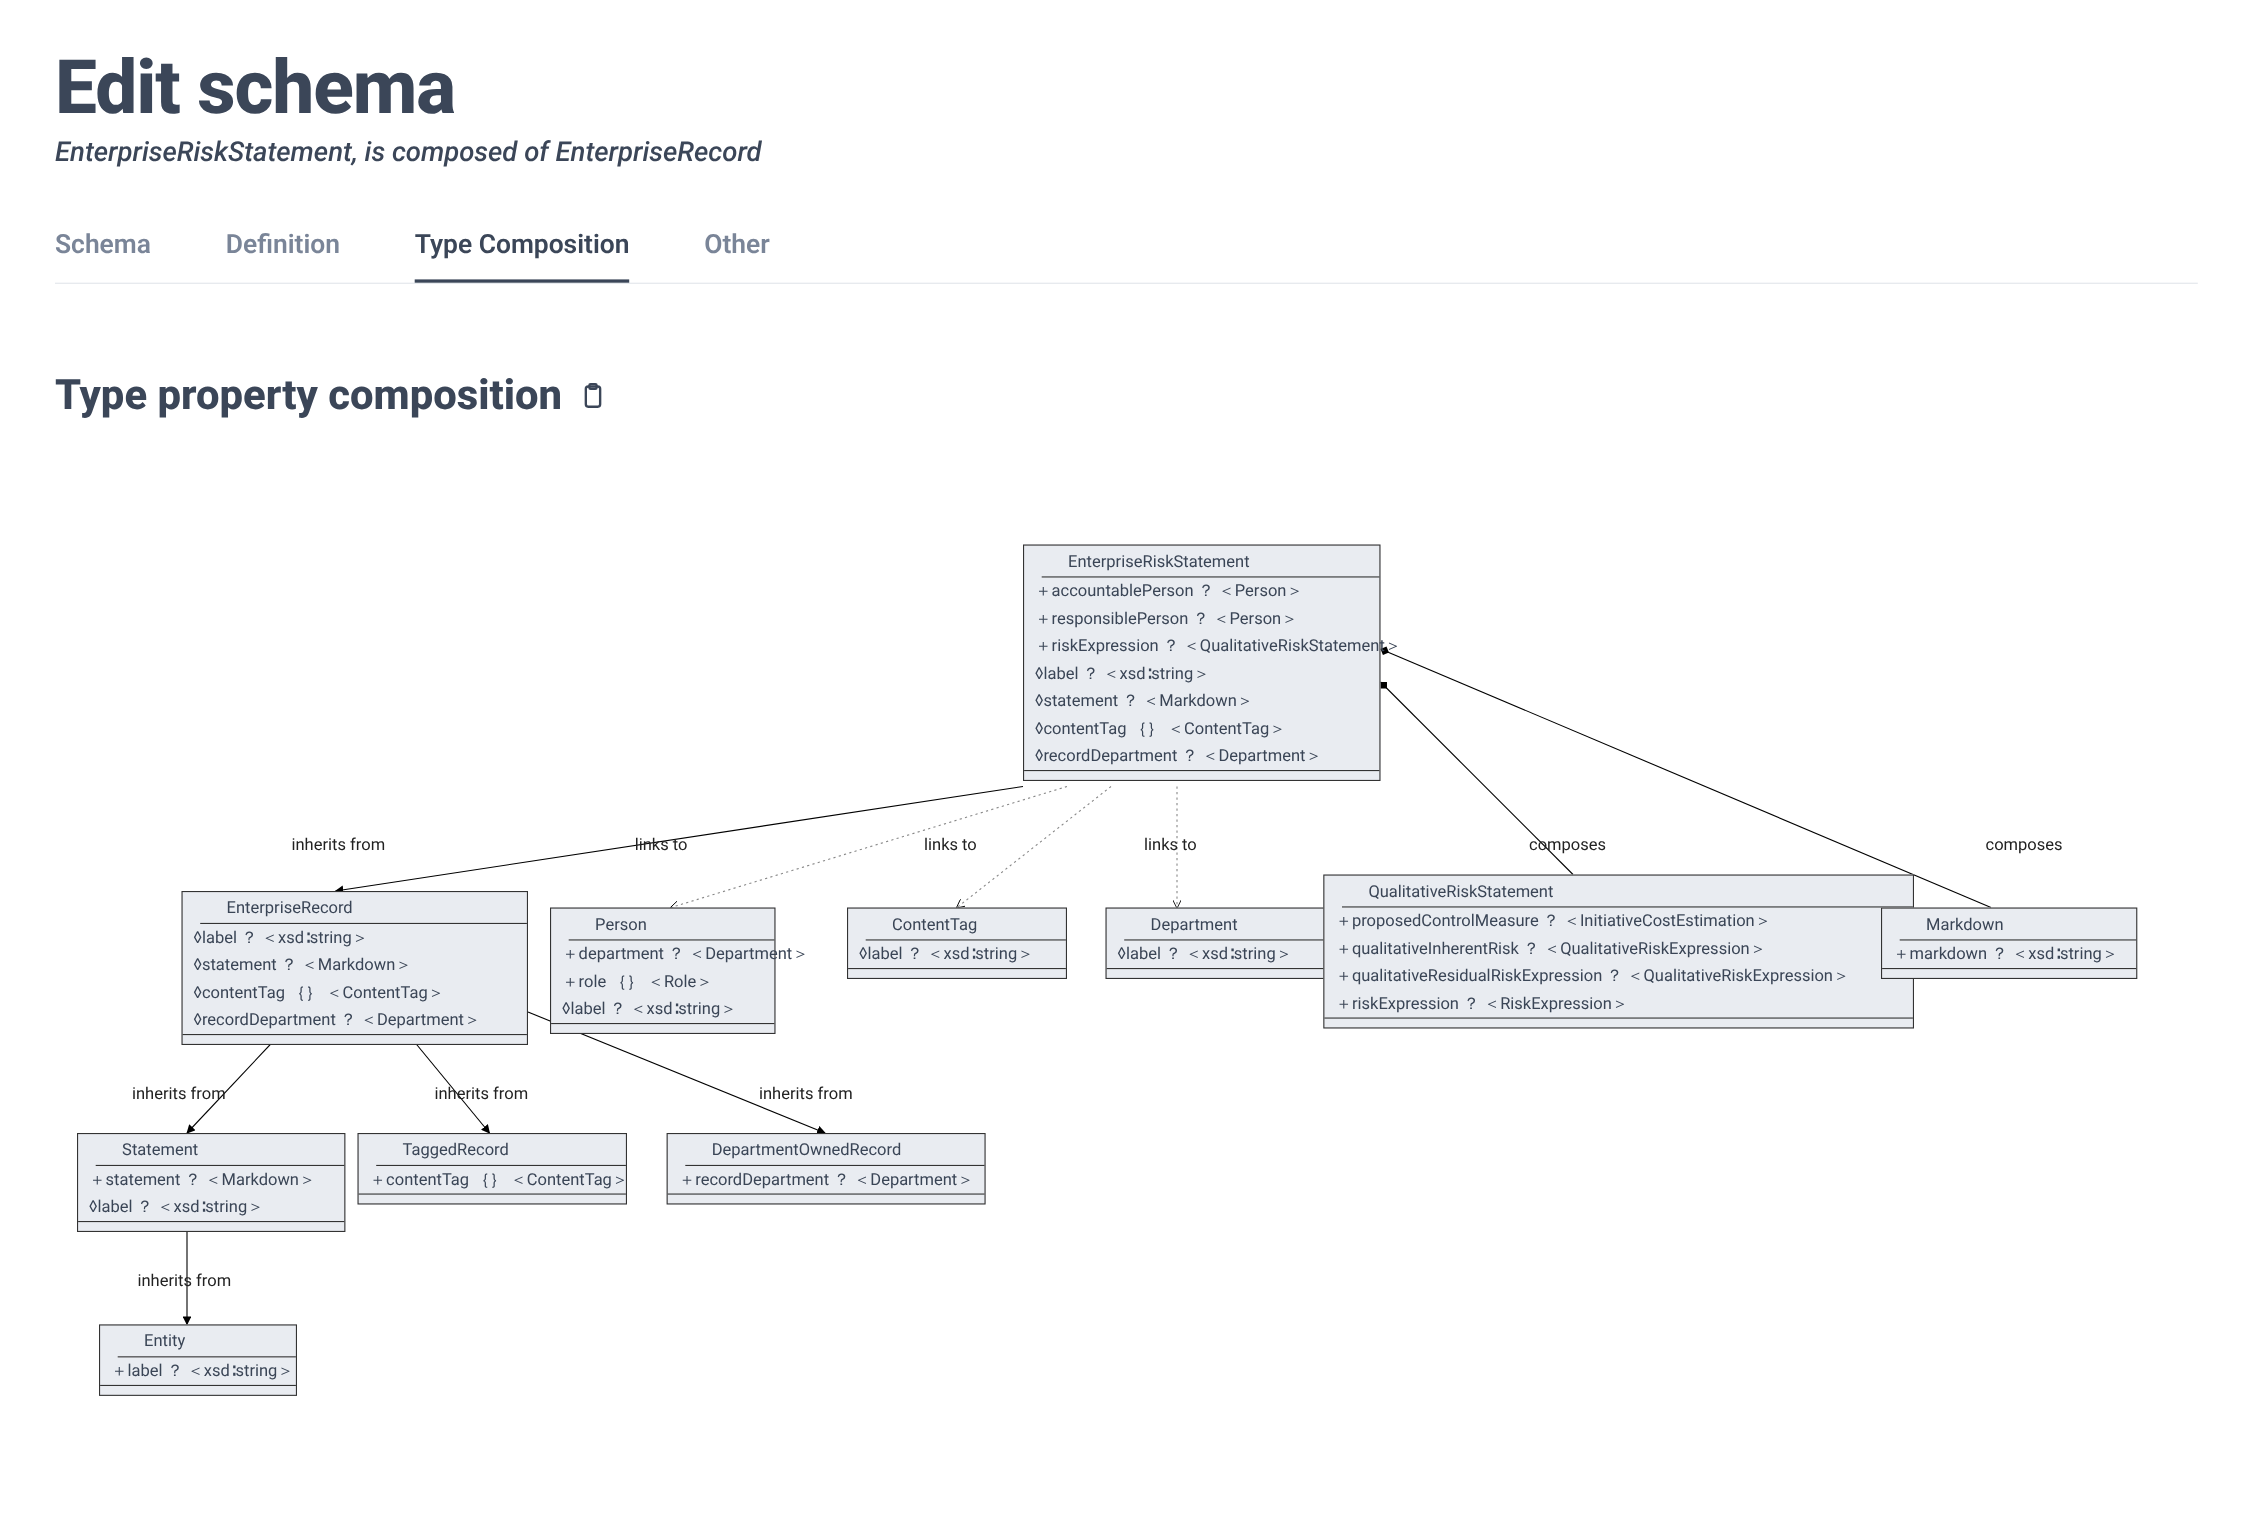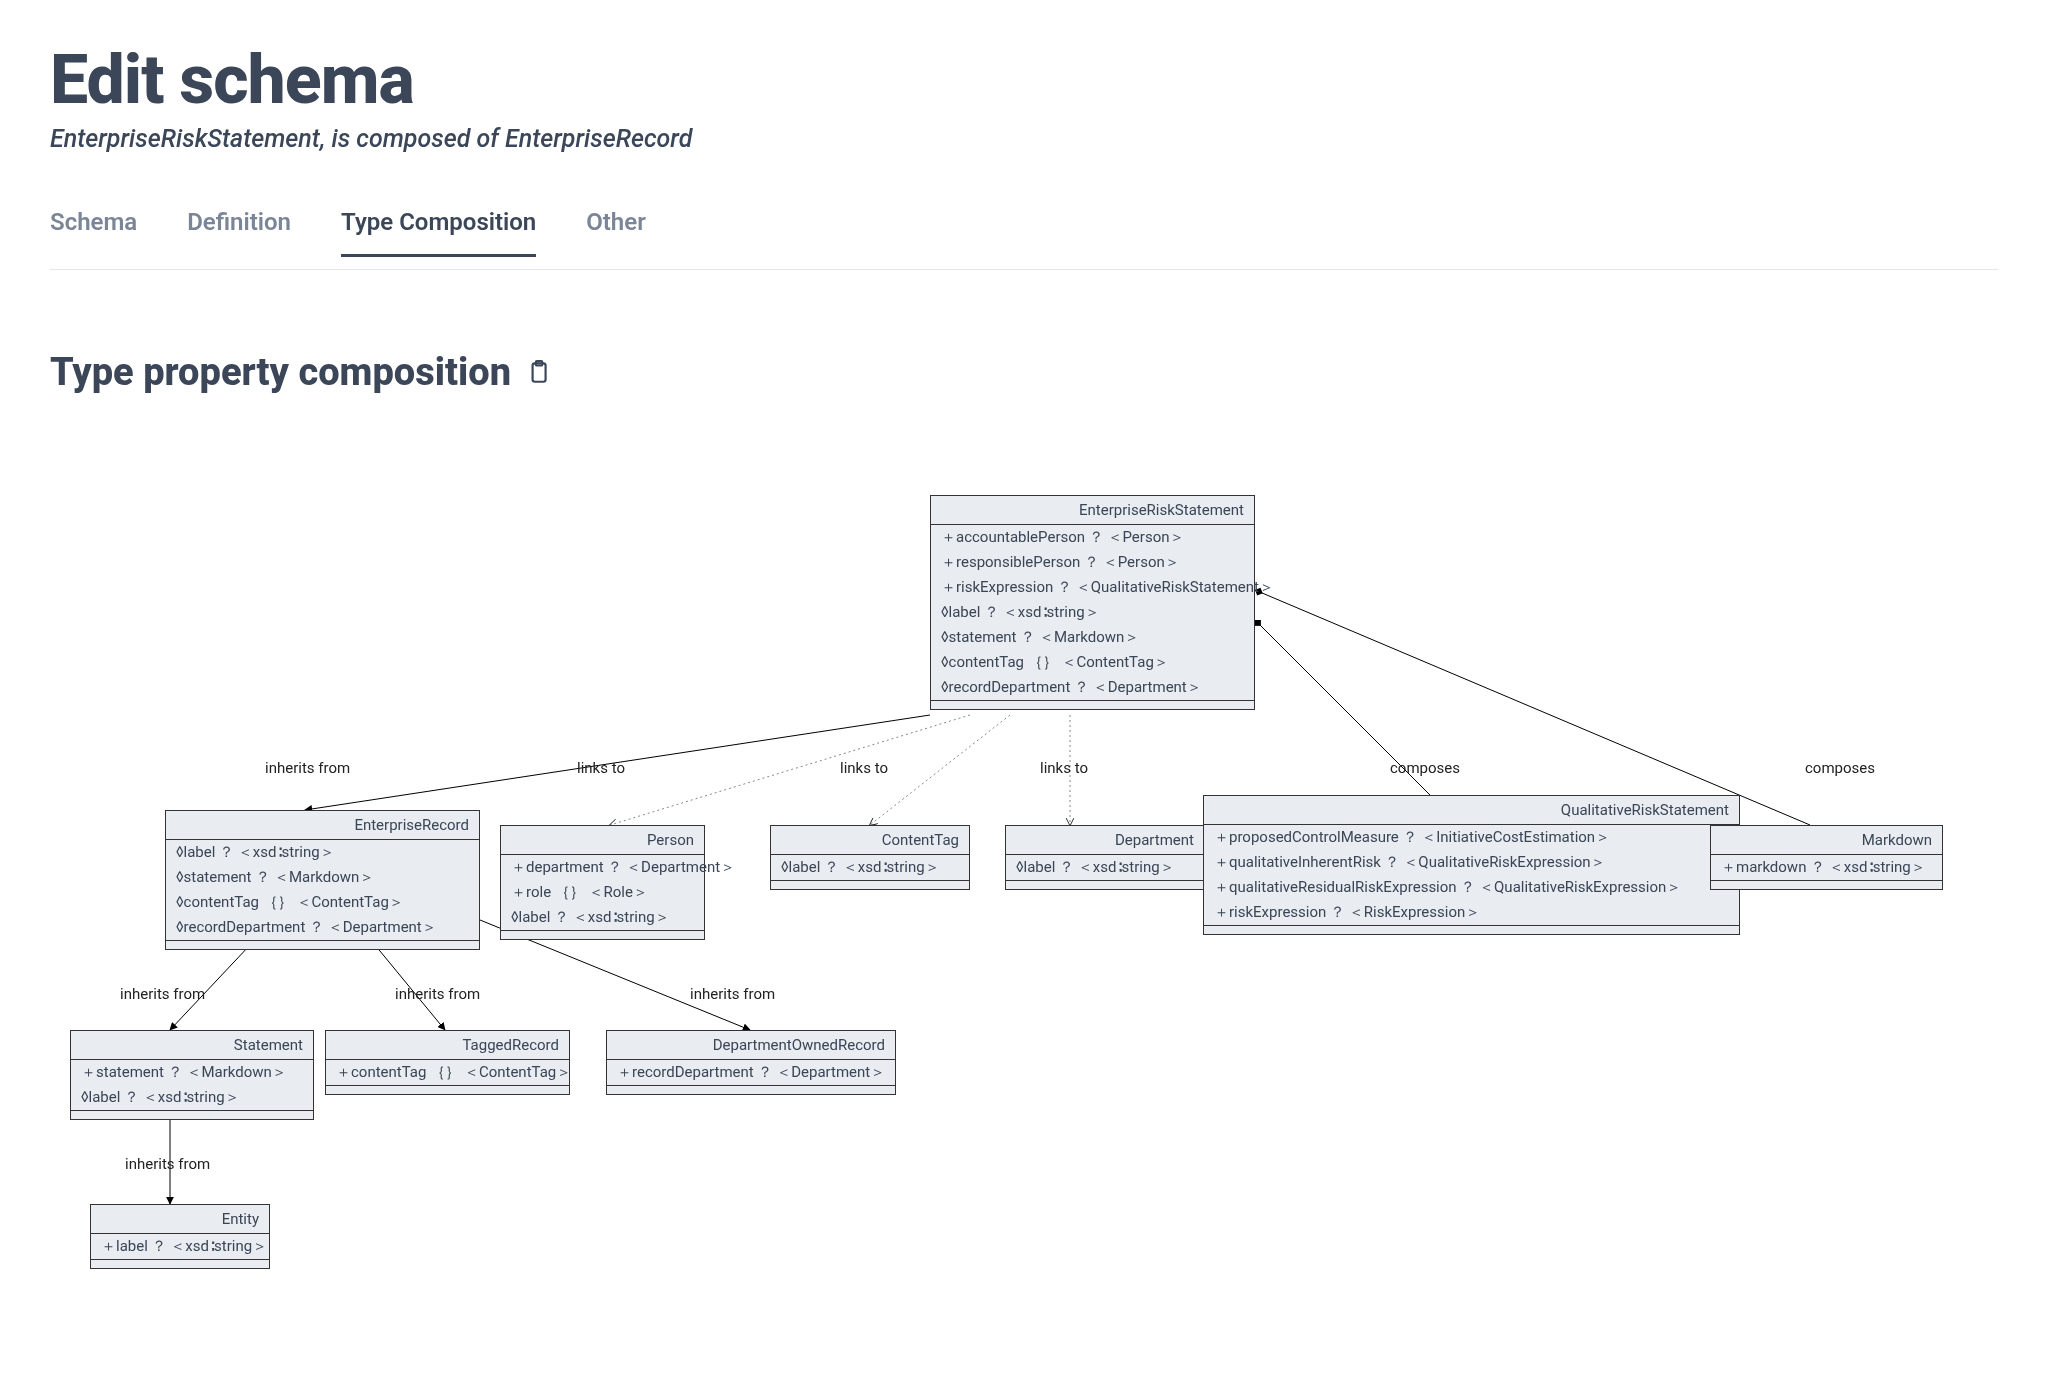--- a/index.html
+++ b/index.html
@@ -20,24 +20,24 @@
   }
   .subtitle {
     font-size: 25px;
     font-style: italic;
     color: #3b4658;
     margin-top: 4px;
     font-weight: 500;
   }
   .tabs {
     display: flex;
-    gap: 50px;
+    gap: 68px;
     margin-top: 55px;
     border-bottom: 1px solid #e2e5ea;
-    padding-bottom: 12px;
+    padding-bottom: 0;
   }
   .tab {
     font-size: 24px;
     font-weight: 600;
     color: #7a8598;
     padding-bottom: 18px;
     cursor: pointer;
     border-bottom: 3px solid transparent;
   }
   .tab.active {
@@ -75,24 +75,25 @@
     width: 100%; height: 100%;
     pointer-events: none;
   }
   .node {
     position: absolute;
     background: #e9ecf1;
     border: 1px solid #333;
     font-size: 15px;
   }
   .node-title {
-    text-align: right;
-    padding: 5px 10px;
+    text-align: left;
+    padding: 5px 24px;
     border-bottom: 1px solid #333;
     font-weight: 400;
+    margin-left: 16px;
   }
   .node-body {
     border-bottom: 1px solid #333;
   }
   .node-footer {
     height: 8px;
   }
   .prop {
     padding: 3px 10px;
     white-space: nowrap;

